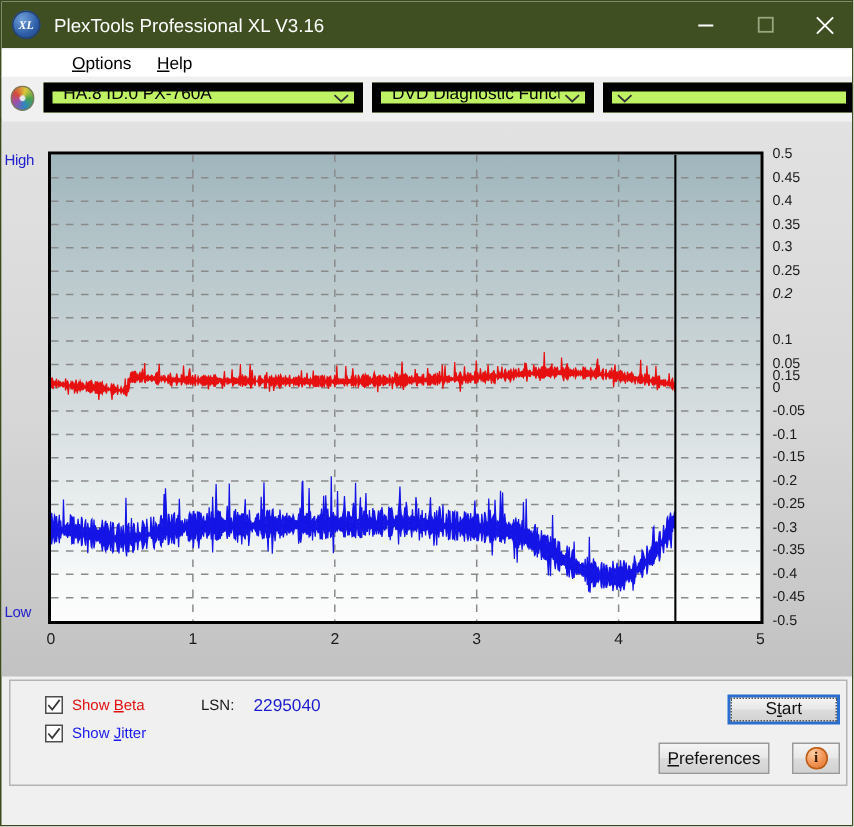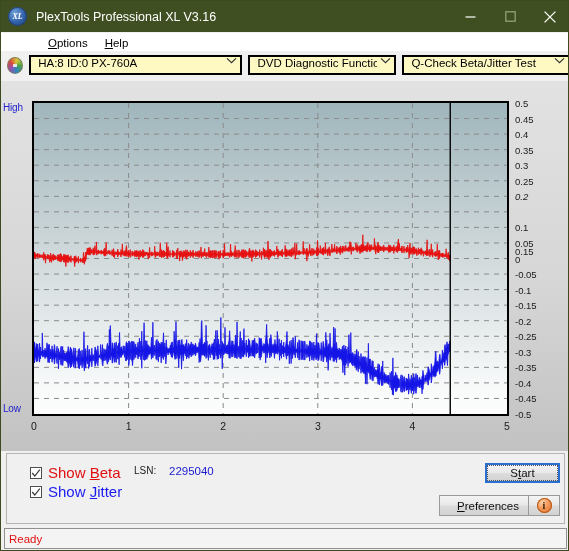--- a/index.html
+++ b/index.html
@@ -93,24 +93,24 @@
     width: 17px; height: 17px;
     margin-left: 6px;
     border-radius: 50%;
     background:
       radial-gradient(circle at 50% 50%, #e8e8e8 0 16%, rgba(255,255,255,0) 17%),
       conic-gradient(from 20deg, #d8c83a, #4aa24a, #2f86c0, #9a4fb0, #d84a3a, #d8c83a);
     box-shadow: 0 0 0 1px #7a7a5a inset;
   }
   .combo {
     height: 20px;
-    background: #fef9c3;
-    border: 2px solid #000000;
-    display: flex;
-    align-items: flex-start;
+    background: #bef264;
+    border: 6px solid #000000;
+    display: flex;
+    align-items: flex-end;
     box-sizing: border-box;
     font-size: 11.5px;
     color: #000000;
   }
   .combo .combo-label {
     padding-left: 7px;
     flex: 1 1 auto;
     white-space: nowrap;
     overflow: hidden;
   }
@@ -177,21 +177,21 @@
     left: 5px; top: 452px;
     width: 559px; height: 71px;
     border: 1px solid #b4b4b4;
     background: #f0f0f0;
     box-sizing: border-box;
   }
   .chk-row {
     position: absolute;
     display: flex;
     align-items: center;
-    font-size: 15px;
+    font-size: 10px;
     white-space: nowrap;
   }
   #row-beta  { left: 23px; top: 10px; }
   #row-jitter{ left: 23px; top: 29px; }
   .chk-box {
     width: 12px; height: 12px;
     border: 1px solid #4d4d4d;
     background: #ffffff;
     margin-right: 6px;
     display: flex;
@@ -237,21 +237,21 @@
     border: 2px solid #2a6fd0;
   }
   #btn-start .inner {
     width: 100%; height: 100%;
     display: flex; align-items: center; justify-content: center;
     border: 1px dotted #555555;
     box-sizing: border-box;
   }
   #btn-preferences {
     left: 432px; top: 41px;
-    width: 98px; height: 21px;
+    width: 74px; height: 21px;
   }
   #btn-info {
     left: 521px; top: 41px;
     width: 32px; height: 21px;
   }
   #info-glyph {
     width: 15px; height: 15px;
     border-radius: 50%;
     background: radial-gradient(circle at 35% 28%, #ffd2a8 0%, #f2975a 45%, #d96a20 100%);
     color: #3a1c00;
@@ -325,21 +325,20 @@
     <div class="combo" id="combo-func">
       <span class="combo-label">DVD Diagnostic Functions</span>
       <span class="combo-arrow">
         <svg width="11" height="7" viewBox="0 0 11 7">
             <path d="M1 1.4 L5.5 5.6 L10 1.4" fill="none" stroke="#333333" stroke-width="1.2"></path>
           </svg>
       </span>
     </div>
 
     <div class="combo" id="combo-test">
-      <span class="combo-label">Q-Check Beta/Jitter Test</span>
       <span class="combo-arrow">
         <svg width="11" height="7" viewBox="0 0 11 7">
             <path d="M1 1.4 L5.5 5.6 L10 1.4" fill="none" stroke="#333333" stroke-width="1.2"></path>
           </svg>
       </span>
     </div>
   </div>
 
   <div id="chart-panel">
     <div class="axis-label-high">High</div>
@@ -449,17 +448,14 @@
 
     <div class="btn" id="btn-preferences">
       <span><span class="mn">P</span><span>references</span></span>
     </div>
 
     <div class="btn" id="btn-info">
       <span id="info-glyph">i</span>
     </div>
   </div>
 
-  <div id="statusbar">
-    <span id="status-text">Ready</span>
-  </div>
 
 </div>
 
 </body></html>

